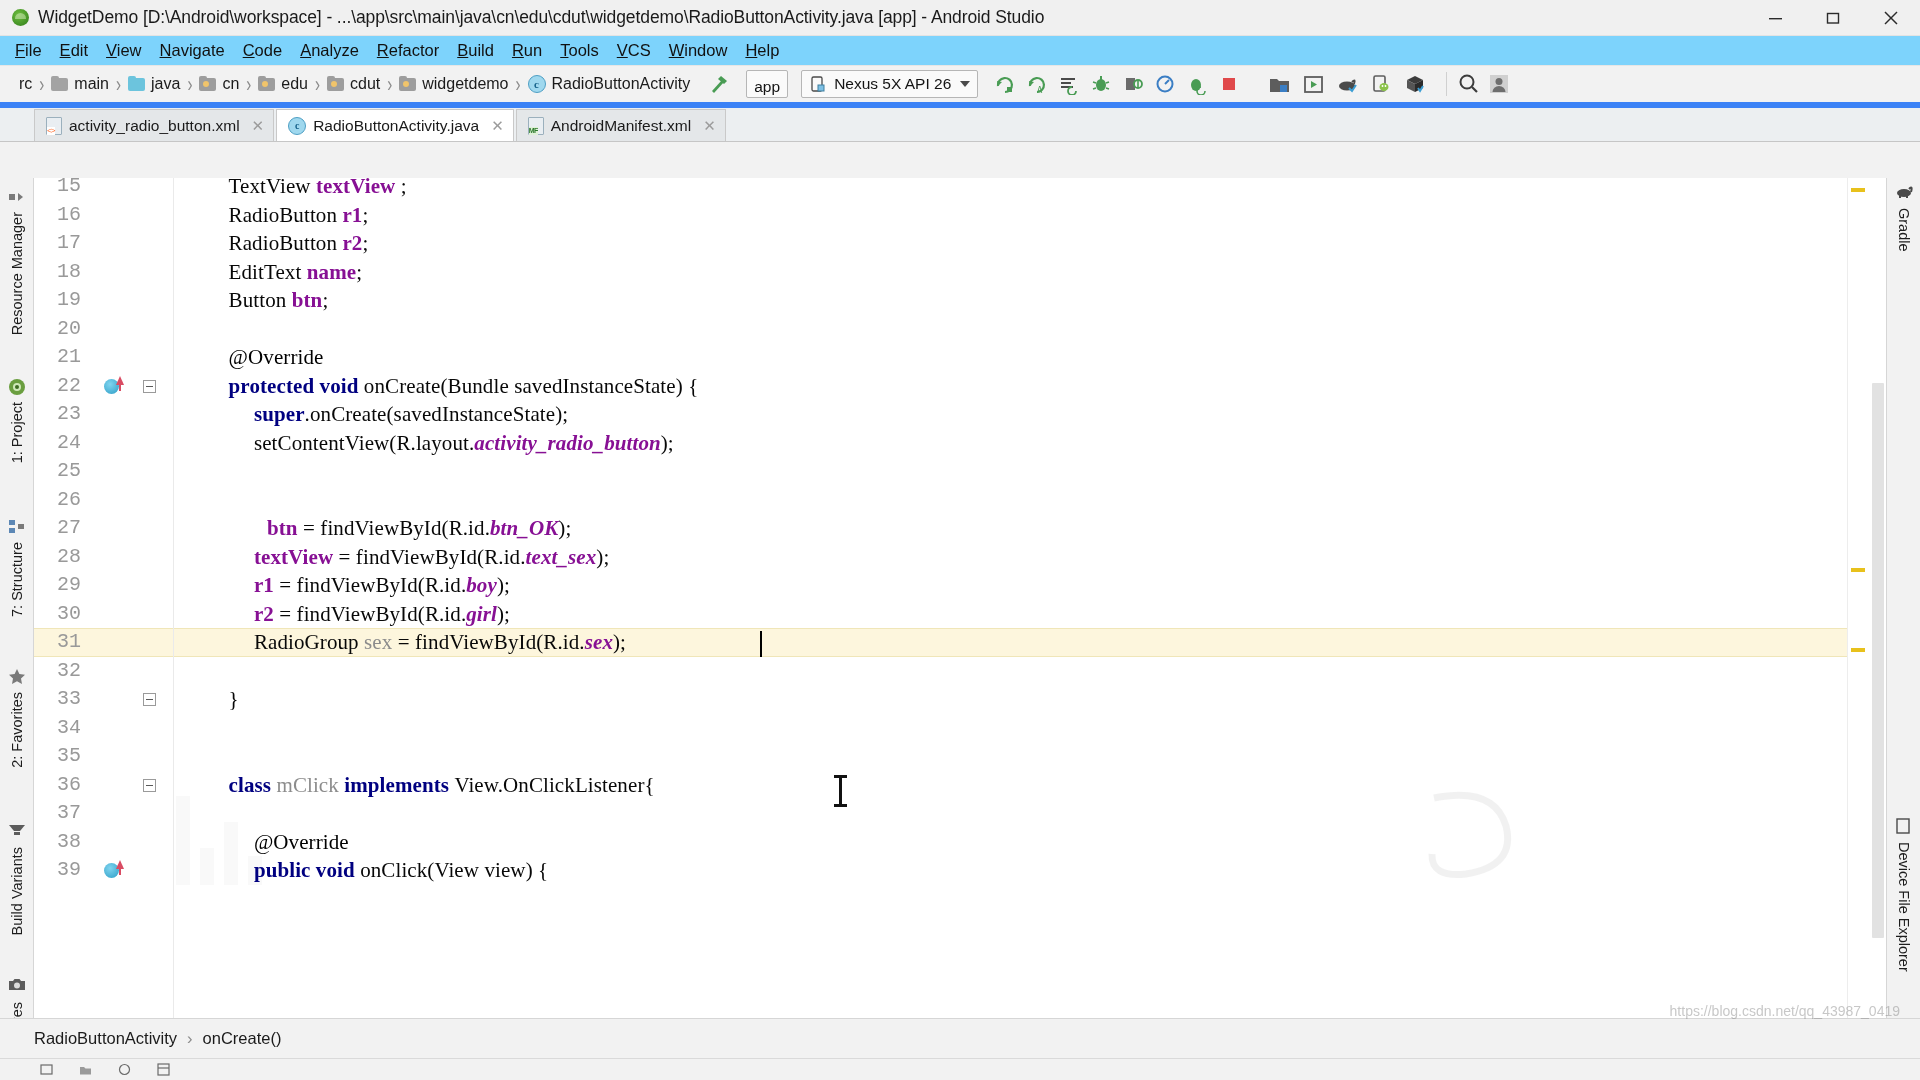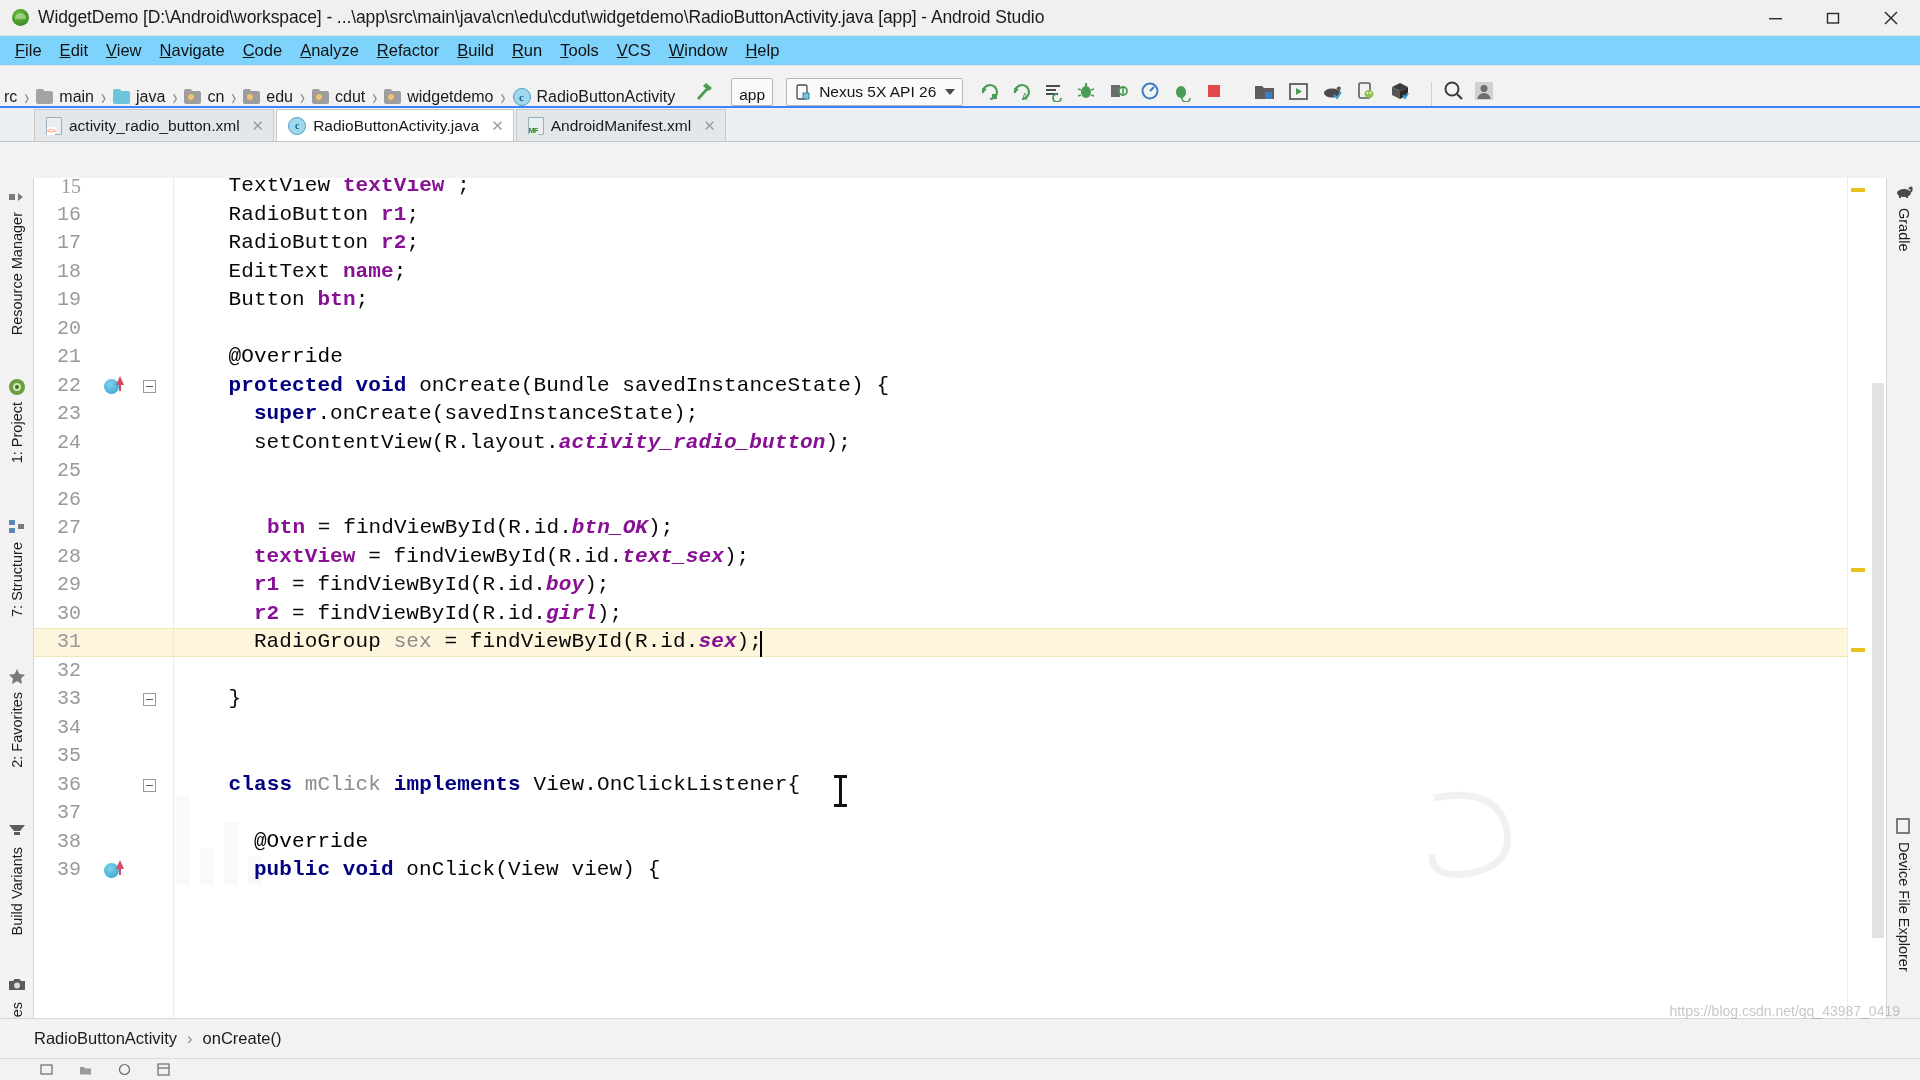--- a/index.html
+++ b/index.html
@@ -51,23 +51,23 @@
     border-bottom: 1px solid #e6e6e6;
   }
   .menu-item {
     font-size: 16.5px; color: #111;
     padding: 2px 9px; white-space: nowrap;
   }
   .menu-item u { text-decoration: underline; }
 
   
   .navbar {
-    height: 42px; display: flex; align-items: flex-end;
-    background: #f2f2f2; border-bottom: 2px solid #3b82f6;
-    padding-left: 0px; overflow: hidden;
+    height: 42px; display: flex; align-items: center;
+    background: #f2f2f2; border-bottom: 6px solid #3b82f6;
+    padding-left: 15px; overflow: hidden;
   }
   .crumb {
     display: flex; align-items: center; gap: 6px;
     padding: 0 2px; white-space: nowrap;
   }
   .crumb-label { font-size: 16px; color: #1b1b1b; }
   .crumb-sep {
     color: #8b8b8b; font-size: 15px; margin: 0 5px;
     transform: scaleY(1.45); display: inline-block;
   }
@@ -202,21 +202,21 @@
   .gline {
     position: absolute; right: 92px; width: 46px; text-align: right;
     font-family: "Liberation Mono", monospace; font-size: 20px;
     color: #999999; line-height: 28.5px; height: 28.5px;
   }
   .code-area {
     flex: 1; position: relative; overflow: hidden;
   }
   .cline {
     position: absolute; left: 0; white-space: pre;
-    font-family: Liberation Mono, monospace;
+    font-family: Liberation Serif, serif;
     font-size: 21px; line-height: 28.5px; height: 28.5px;
     color: #0d0d0d; letter-spacing: 0.1px;
   }
   .hl-row {
     position: absolute; left: 0; right: 0; height: 28.5px;
     background: #fdf6dd;
   }
   .hl-row::before, .hl-row::after {
     content: ""; position: absolute; left: 0; right: 0; height: 1px;
     background: #f0e6b8;
@@ -625,21 +625,21 @@
       </svg>
     </div>
     <div class="wm-logo" style="left:1380px; top:600px;">
       <svg width="130" height="110" viewBox="0 0 130 110">
         <path d="M20 20 q60 -12 72 28 q10 40 -40 48 q-35 4 -34 -20" fill="none" stroke="#bdbdbd" stroke-width="7"></path>
       </svg>
     </div>
 
     <div class="gutter" id="gutter">
         <div class="hl-row" style="top: 450px; right: 0px;"></div>
-        <div class="gline" style="top: -6px; font-family: Liberation Serif, serif;">15</div>
+        <div class="gline" style="top: -6px;">15</div>
         <div class="gline" style="top: 22.5px;">16</div>
         <div class="gline" style="top: 51px;">17</div>
         <div class="gline" style="top: 79.5px;">18</div>
         <div class="gline" style="top: 108px;">19</div>
         <div class="gline" style="top: 136.5px;">20</div>
         <div class="gline" style="top: 165px;">21</div>
         <div class="gline" style="top: 193.5px;">22</div>
         <div class="gline" style="top: 222px;">23</div>
         <div class="gline" style="top: 250.5px;">24</div>
         <div class="gline" style="top: 279px;">25</div>

